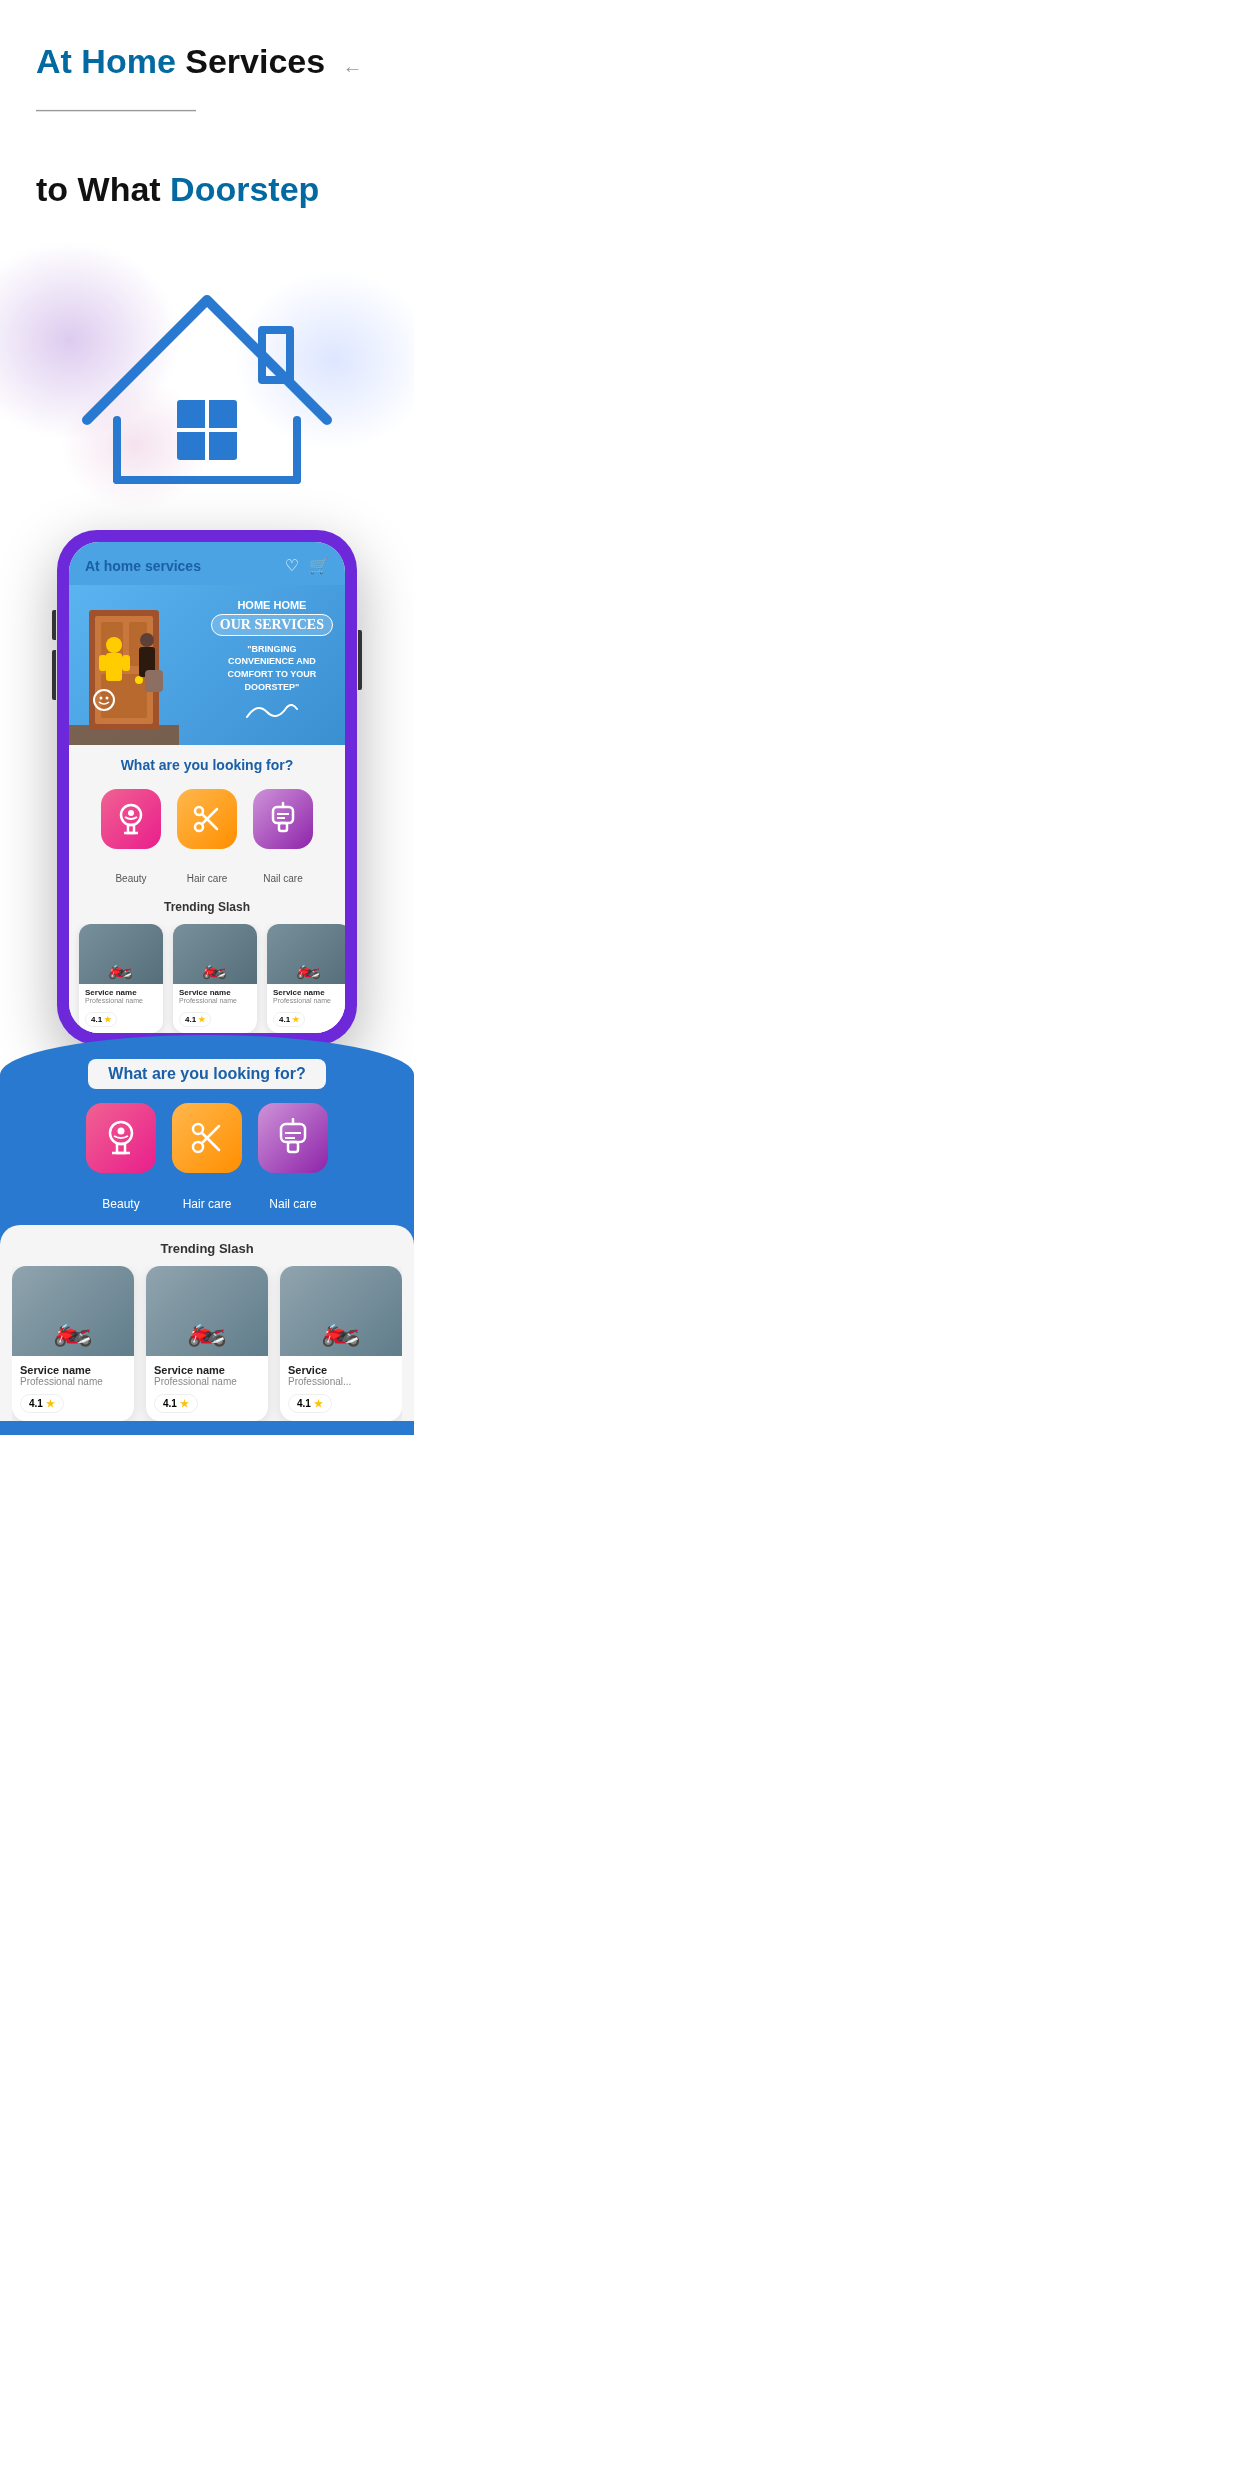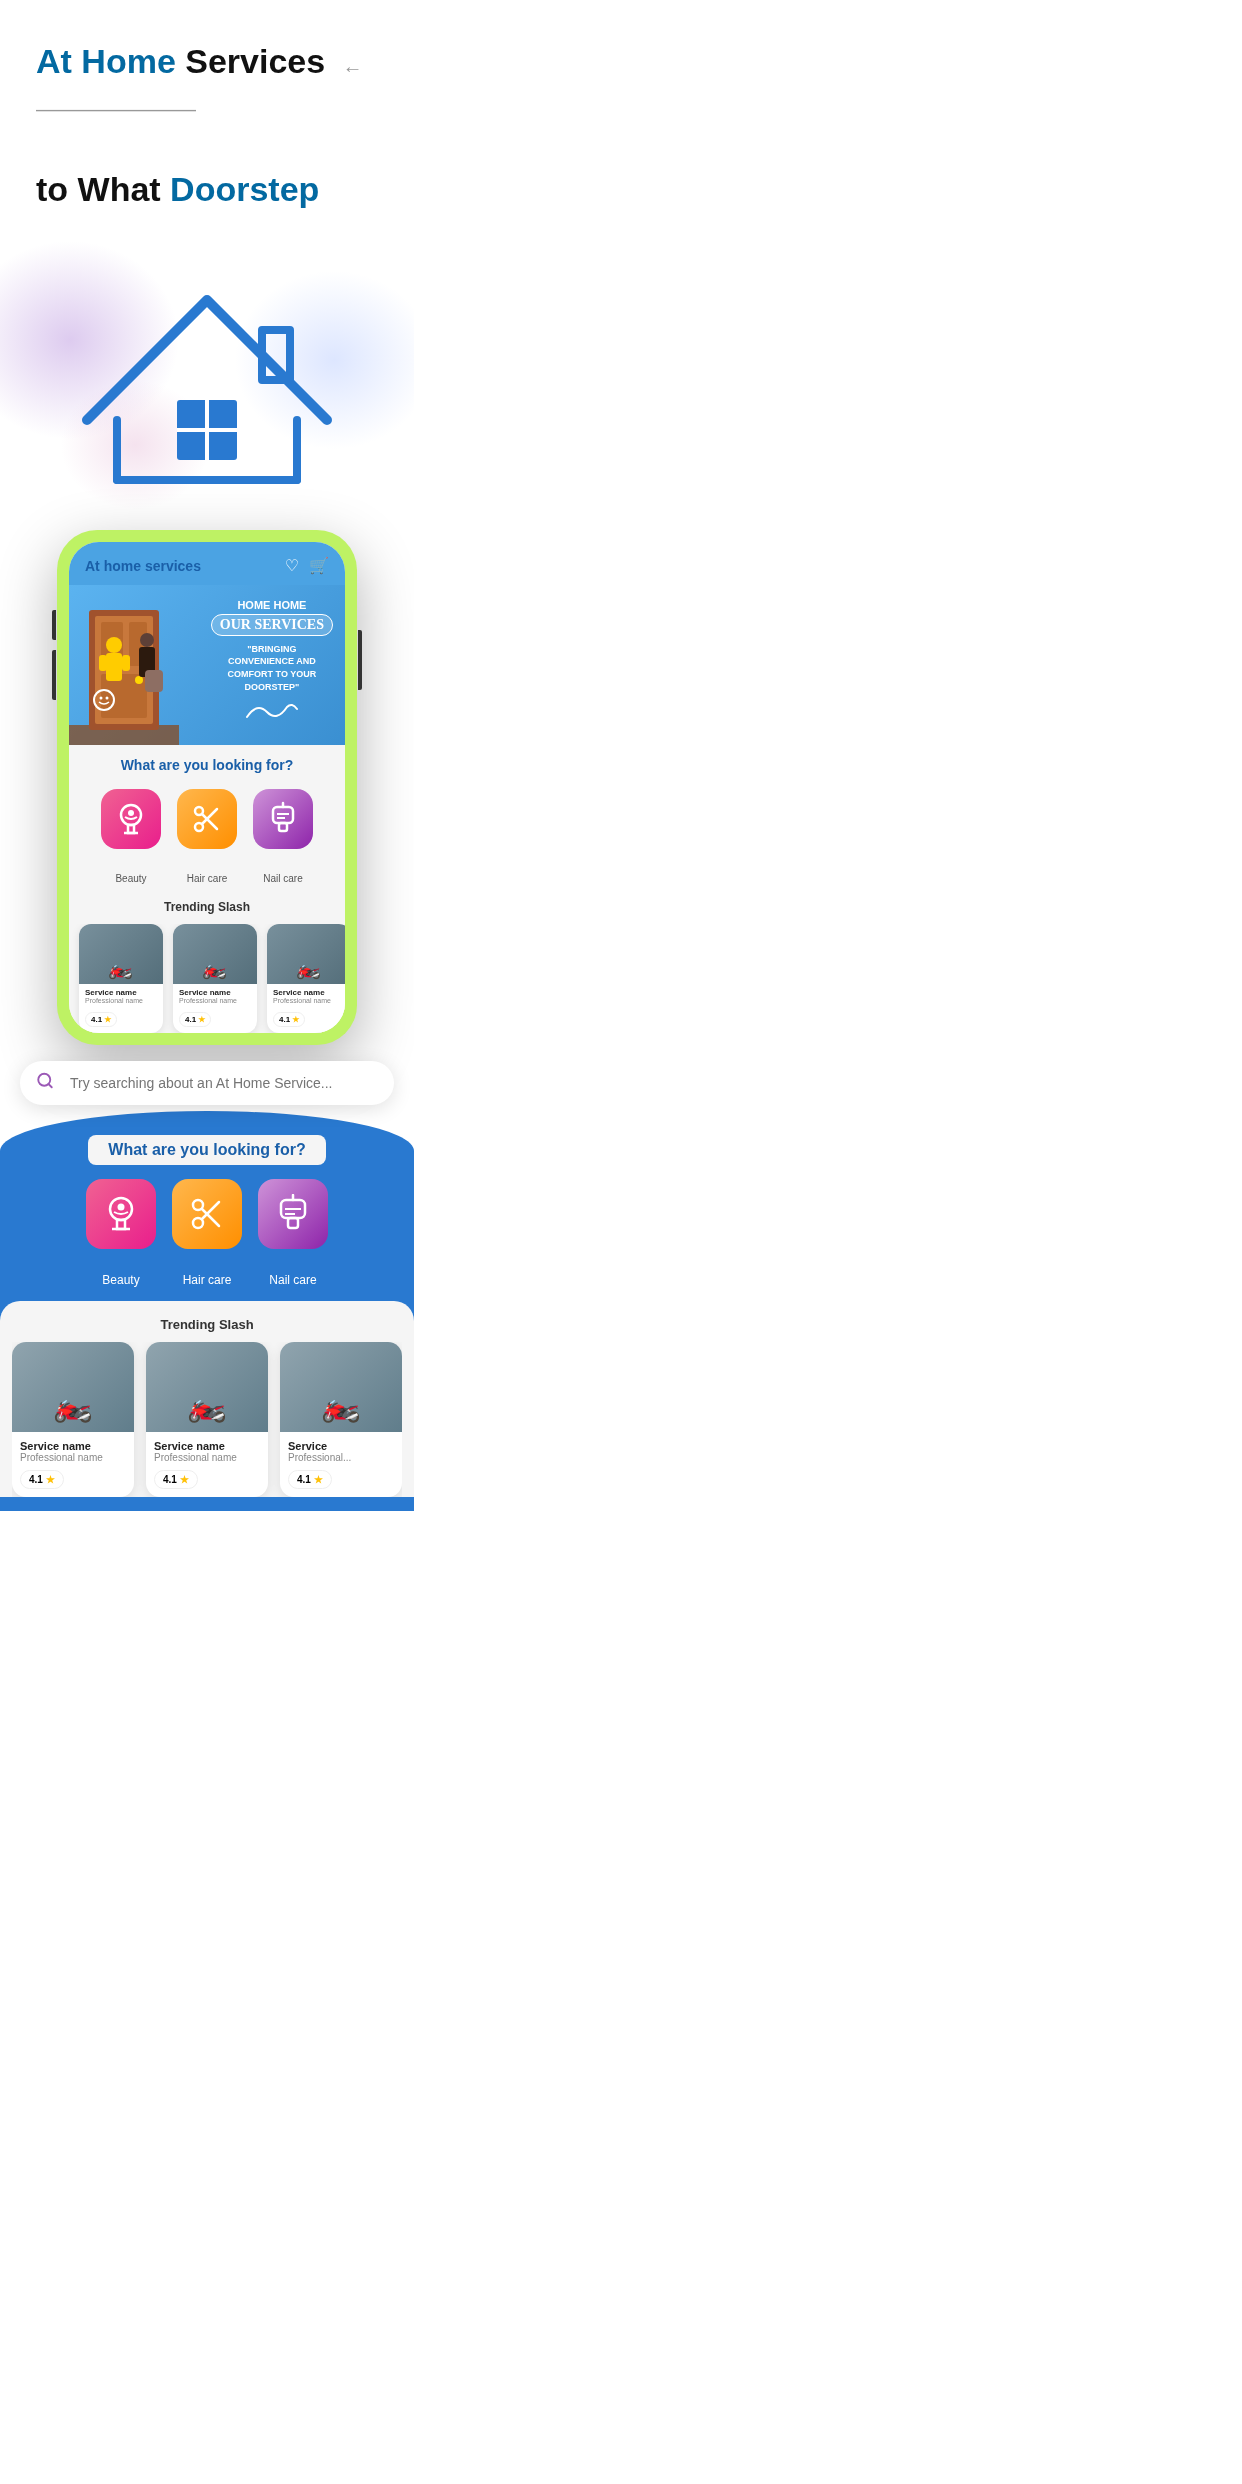--- a/index.html
+++ b/index.html
@@ -91,21 +91,21 @@
     .phone-section {
       position: relative;
       display: flex;
       flex-direction: column;
       align-items: center;
       margin-top: -20px;
     }
 
     .phone-mockup {
       width: 300px;
-      background: #bef264;
+      background: #6d28d9;
       border-radius: 40px;
       padding: 12px;
       position: relative;
       box-shadow: 0 20px 60px rgba(0,0,0,0.3);
     }
 
     .phone-notch-bar {
       position: absolute;
       top: 16px;
       left: 50%;
@@ -705,31 +705,20 @@
                 </div>
               </div>
             </div>
           </div>
 
         </div>
       </div>
     </div>
   </div>
 
-  <div class="search-section">
-    <div class="search-wrapper">
-      <span class="search-icon-wrap">
-        <svg width="18" height="18" viewBox="0 0 24 24" fill="none" stroke="#9b59b6" stroke-width="2.5" stroke-linecap="round">
-          <circle cx="11" cy="11" r="8"></circle>
-          <line x1="21" y1="21" x2="16.65" y2="16.65"></line>
-        </svg>
-      </span>
-      <input class="search-bar" type="text" placeholder="Try searching about an At Home Service..." style="">
-    </div>
-  </div>
 
   <div class="bottom-section">
     <div class="bottom-content-wrap">
 
       <div style="text-align:center; margin-bottom: 14px;">
         <h3 style="color: #1a5fa8; font-size: 16px; font-weight: 700; background:#f5f5f5; display:inline-block; padding: 6px 20px; border-radius: 8px;">What are you looking for?</h3>
       </div>
 
       <div class="category-row" style="margin-bottom: 14px;">
         <div class="category-item">

